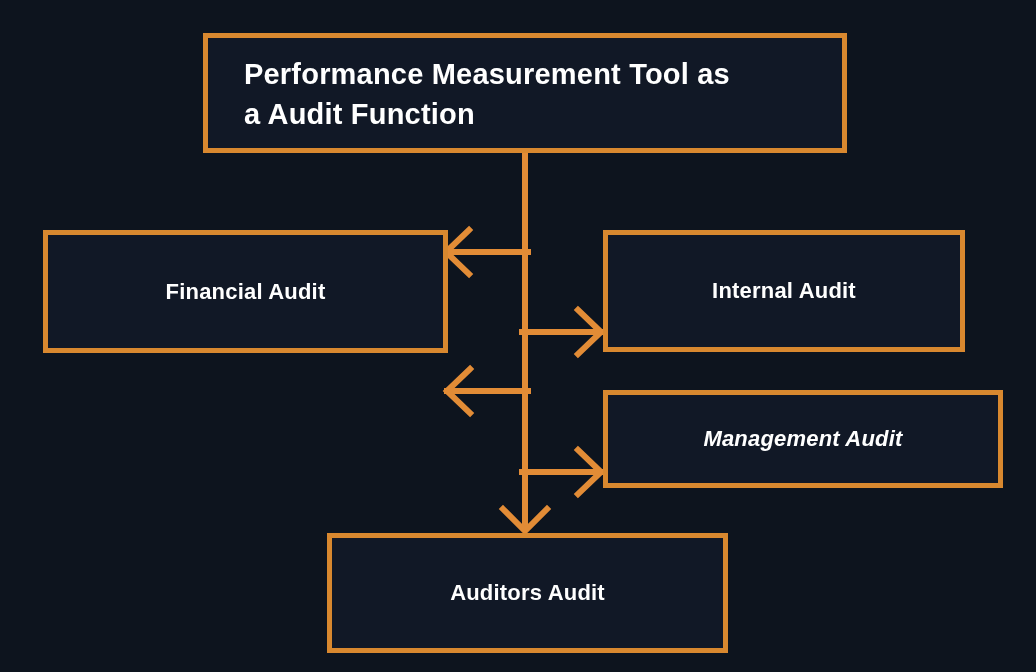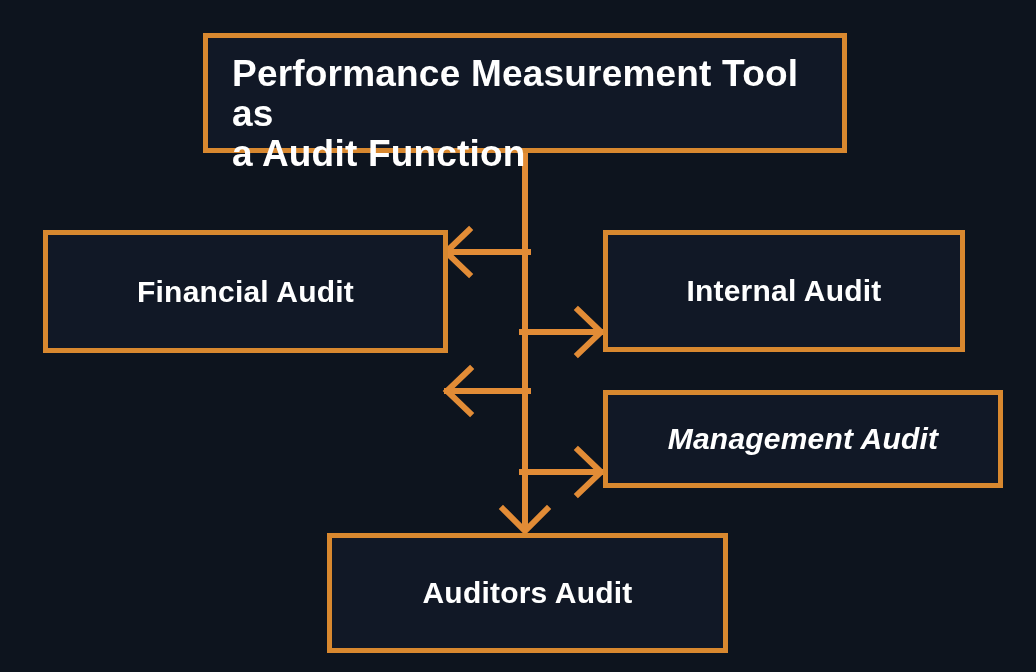--- a/index.html
+++ b/index.html
@@ -36,35 +36,36 @@
     position: absolute;
     border: 5px solid var(--border);
     background: var(--node-background);
     color: var(--text);
     font-weight: bold;
     display: flex;
     align-items: center;
     justify-content: center;
   }
   .node .label {
-    font-size: 30px;
+    font-size: 22px;
     letter-spacing: 0.2px;
     text-align: center;
   }
   .node-root {
     left: 203px; top: 33px; width: 644px; height: 120px;
     justify-content: flex-start;
     align-items: flex-start;
     padding: 16px 20px 0 24px;
   }
   .node-root .label {
-    font-size: 37px;
+    font-size: 29px;
     line-height: 40px;
     text-align: left;
     white-space: pre-line;
+    margin-left: 12px;
   }
   .node-financial   { left: 43px;  top: 230px; width: 405px; height: 123px; }
   .node-internal    { left: 603px; top: 230px; width: 362px; height: 122px; }
   .node-cost        { left: 45px;  top: 390px; width: 403px; height: 107px; }
   .node-management  { left: 603px; top: 390px; width: 400px; height: 98px; font-style: italic;  }
   .node-report      { left: 327px; top: 533px; width: 401px; height: 120px; }
 </style>
 </head>
 <body>
 

